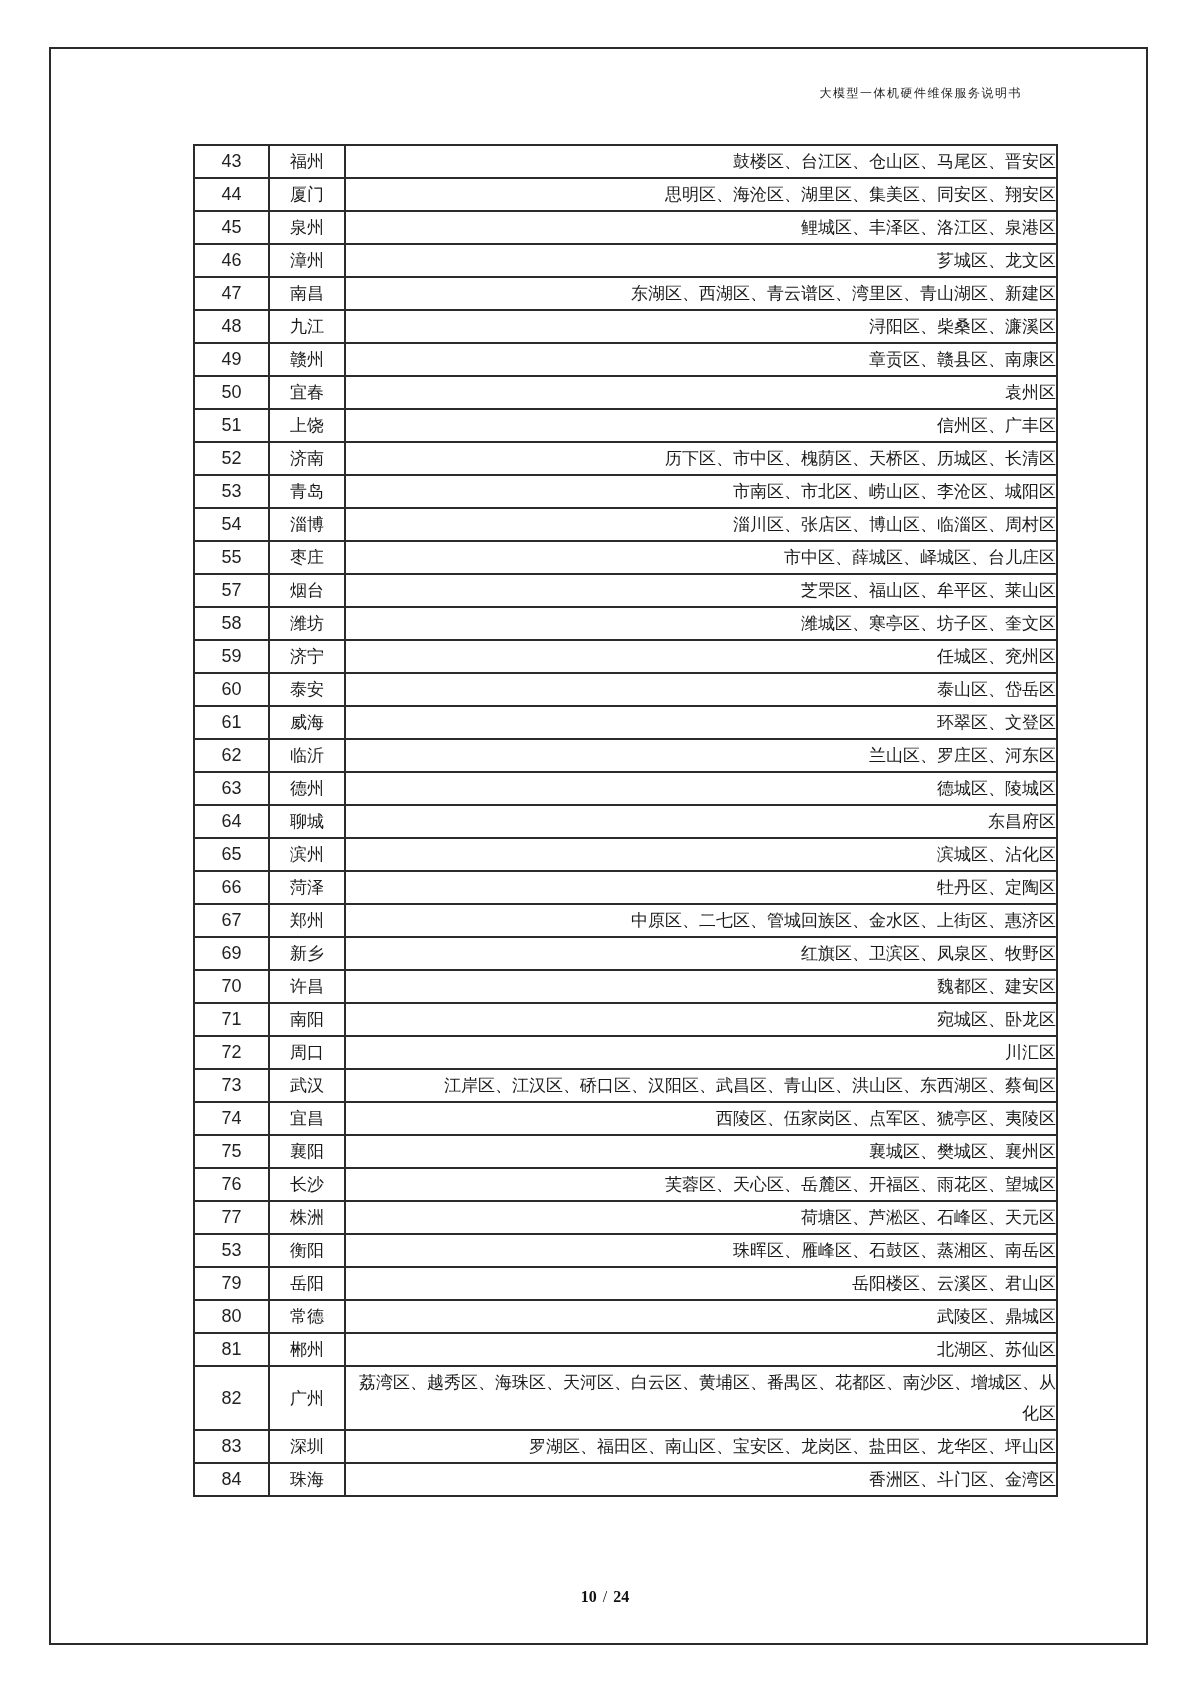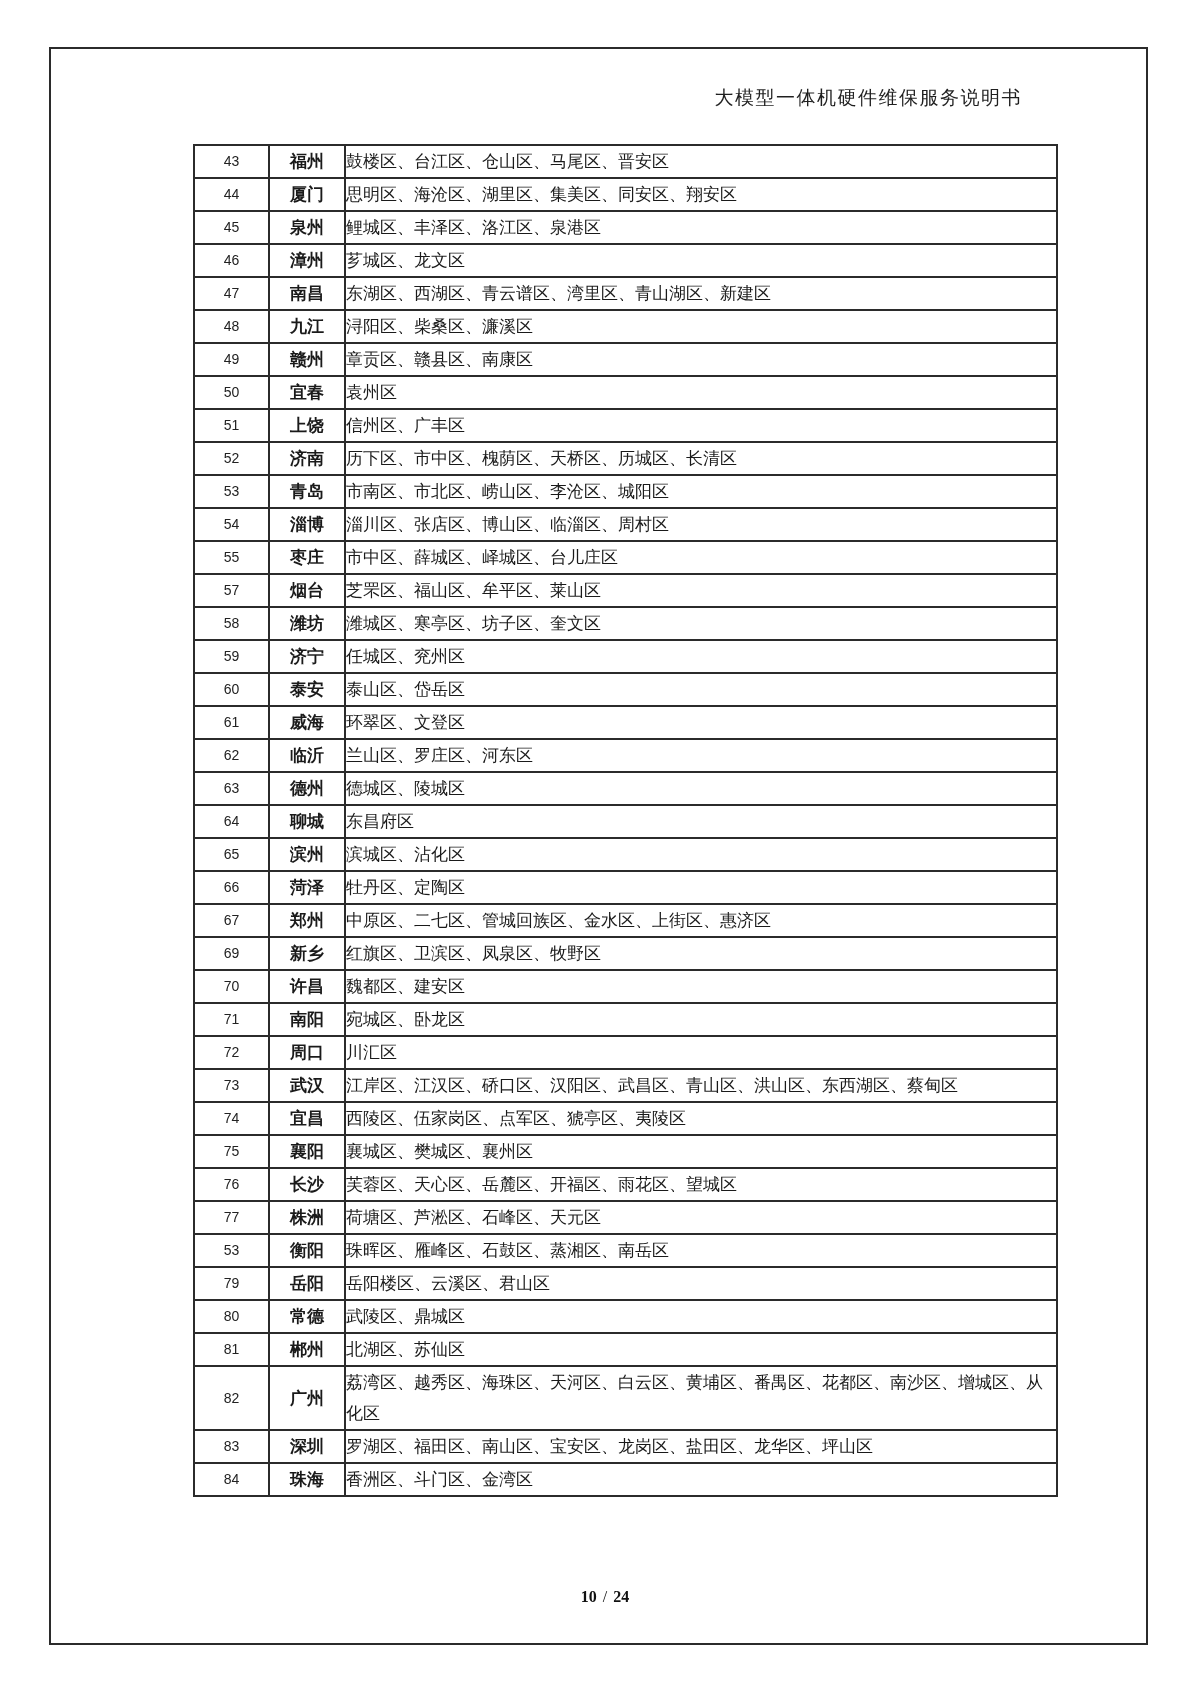--- a/index.html
+++ b/index.html
@@ -20,21 +20,21 @@
     top: 47px;
     width: 1099px;
     height: 1598px;
     border: 2px solid #2b2b2b;
     box-sizing: border-box;
   }
   .doc-header {
     position: absolute;
     top: 85px;
     right: 178px;
-    font-size: 19px;
+    font-size: 12px;
     letter-spacing: 1.5px;
     color: #1f1f1f;
     white-space: nowrap;
   }
   table.districts-table {
     position: absolute;
     left: 193px;
     top: 144px;
     width: 857px;
     border-collapse: collapse;
@@ -44,32 +44,31 @@
     border: 2px solid #2b2b2b;
     padding: 0;
     vertical-align: middle;
     height: 30.5px;
     line-height: 31px;
   }
   td.no-cell {
     width: 73px;
     text-align: center;
     font-family: "Liberation Sans", "DejaVu Sans", sans-serif;
-    font-size: 14px;
+    font-size: 18px;
     color: #222222;
   }
   td.city-cell {
     width: 74px;
     text-align: center;
     font-size: 17px;
-    font-weight: bold;
   }
   td.districts-cell {
     width: 710px;
-    text-align: left;
+    text-align: right;
     padding-left: 11px;
     padding-right: 8px;
     font-size: 17px;
   }
   .doc-footer {
     position: absolute;
     top: 1588px;
     left: 0;
     width: 1210px;
     text-align: center;

